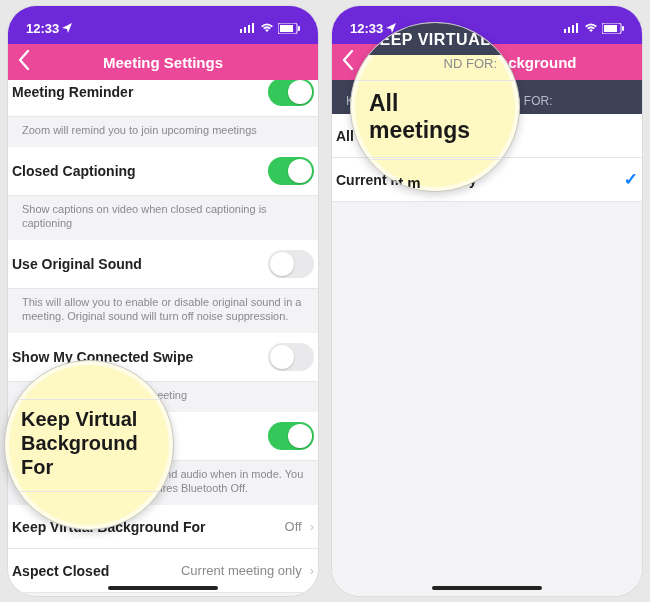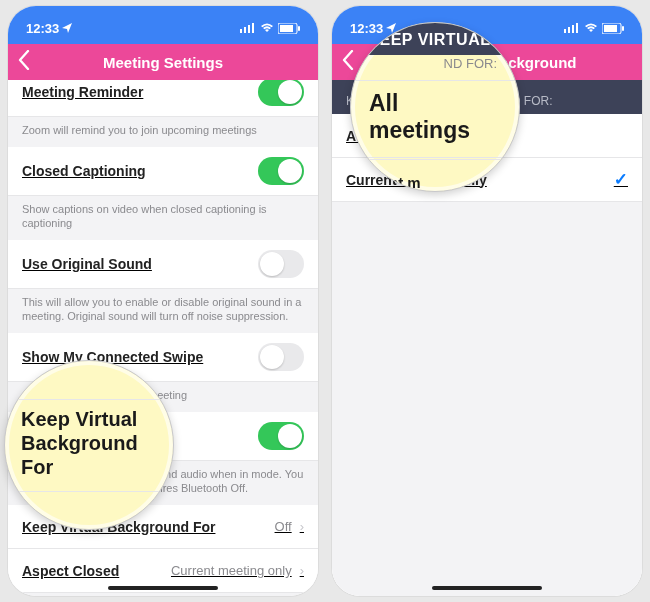--- a/index.html
+++ b/index.html
@@ -1,27 +1,27 @@
 <!DOCTYPE html>
 <html><head>
 <meta charset="utf-8">
 <style>
   * { box-sizing: border-box; margin: 0; padding: 0; }
   body { font-family: -apple-system, "Helvetica Neue", Arial, sans-serif; background: #e8e8e8; width: 650px; height: 602px; overflow: hidden; position: relative; }
   .phone { position: absolute; width: 310px; height: 590px; top: 6px; background: #fff; border-radius: 28px; overflow: hidden; box-shadow: 0 0 0 1px #dcdcdc; }
   .phone.left { left: 8px; }
   .phone.right { left: 332px; }
-  .statusbar { height: 38px; background: #3b82f6; color: #fff; display: flex; justify-content: space-between; align-items: center; padding: 6px 18px 0; font-size: 13px; font-weight: 600; }
+  .statusbar { height: 38px; background: #6d28d9; color: #fff; display: flex; justify-content: space-between; align-items: center; padding: 6px 18px 0; font-size: 13px; font-weight: 600; }
   .sb-left { display: flex; align-items: center; gap: 3px; }
   .sb-right { display: flex; align-items: center; gap: 4px; }
   .navbar { height: 36px; background: #ec4899; color: #fff; display: flex; align-items: center; justify-content: center; position: relative; }
   .nav-back { position: absolute; left: 10px; top: 6px; }
   .nav-title { font-size: 15px; font-weight: 600; color: #fff; }
   .content { background: #f3f3f5; height: calc(100% - 74px); overflow: hidden; }
-  .row { background: #fff; min-height: 44px; display: flex; align-items: center; justify-content: space-between; padding: 10px 14px; border-bottom: 1px solid #e6e6e8; text-decoration: underline; }
+  .row { background: #fff; min-height: 44px; display: flex; align-items: center; justify-content: space-between; padding: 10px 4px; border-bottom: 1px solid #e6e6e8; }
   .row-label { font-size: 14px; font-weight: 600; color: #222; }
   .row-value { font-size: 13px; color: #8a8a8e; display: flex; align-items: center; gap: 8px; }
   .hint { font-size: 11px; line-height: 14px; color: #8a8a8e; padding: 6px 14px 10px; }
   .section-header { font-size: 11px; color: #8a8a8e; padding: 18px 14px 6px; }
   .section-header-dark { font-size: 12px; color: #b8bbc7; background: #3d4258; padding: 14px 14px 6px; }
   .toggle { width: 46px; height: 28px; border-radius: 14px; position: relative; }
   .toggle.on { background: #34c759; }
   .toggle.off { background: #e9e9eb; }
   .knob { width: 24px; height: 24px; background: #fff; border-radius: 50%; position: absolute; top: 2px; box-shadow: 0 1px 2px rgba(0,0,0,.2); }
   .toggle.on .knob { right: 2px; }

